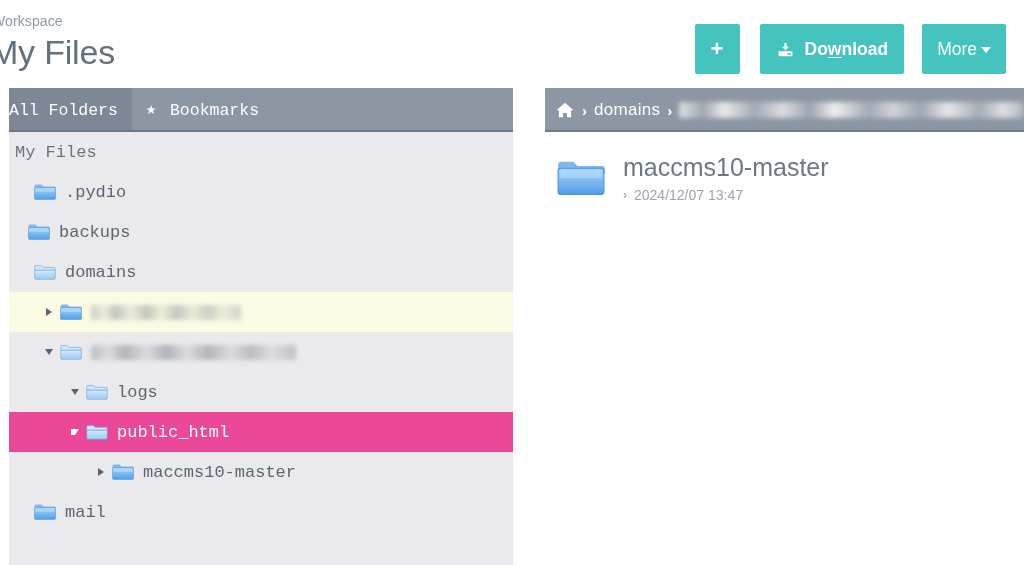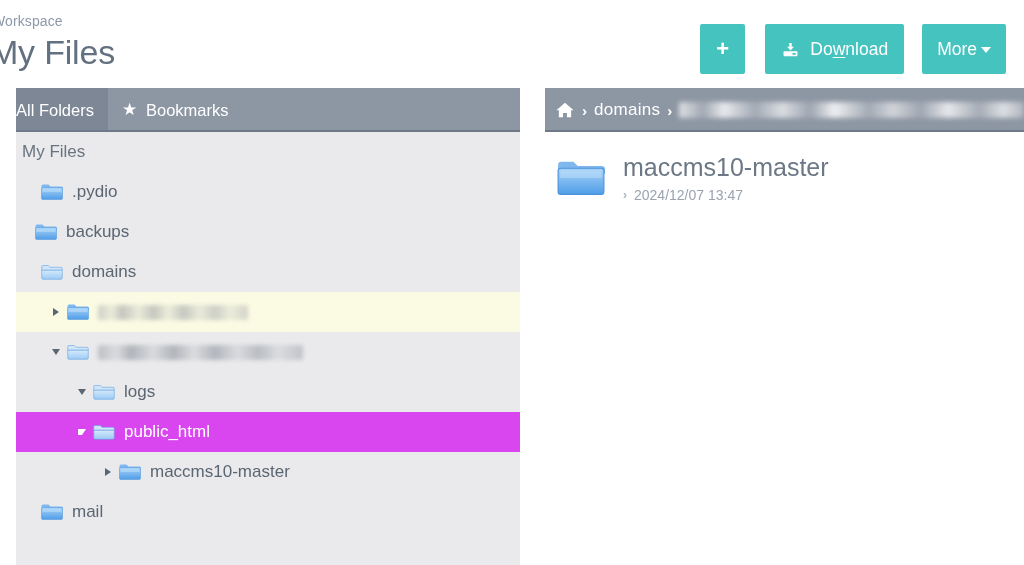--- a/index.html
+++ b/index.html
@@ -41,41 +41,41 @@
   .btn-group { display: flex; }
   .btn {
     background: #45c3bf; color: #ffffff; border: 0;
     height: 50px; display: flex; align-items: center; justify-content: center;
     font-size: 17.5px; font-family: "Liberation Sans", sans-serif;
     cursor: pointer; white-space: nowrap; padding: 0 14px;
     border-radius: 2px;
   }
   .btn-plus { width: 45px; padding: 0; font-size: 22px; font-weight: 700; margin-right: 2px; }
   .btn-send { padding: 0 13px 0 12px; gap: 7px; }
-  .btn-download { padding: 0 16px 0 15px; gap: 9px; }
+  .btn-download { padding: 0 16px 0 15px; gap: 9px; font-weight: bold; }
   .btn-more { padding: 0 15px; gap: 2px; }
   .btn .lbl { display: inline-block; }
   .caret {
     width: 0; height: 0; border-left: 5px solid transparent;
     border-right: 5px solid transparent; border-top: 6px solid #ffffff;
     display: inline-block; margin-left: 2px; position: relative; top: 1px;
   }
   .ico { display: inline-flex; align-items: center; }
   .u { text-decoration: underline; text-underline-offset: 2px; }
 
   
   .panels {
     position: absolute; left: 0; top: 88px; width: 1024px; height: 477px;
     background: #ffffff;
   }
 
   
   .left-panel {
-    position: absolute; left: 16px; top: 0; width: 504px; height: 477px;
-    background: #eaeaec; overflow: hidden;
+    position: absolute; left: 9px; top: 0; width: 504px; height: 477px;
+    background: #eaeaec; overflow: hidden; font-family: Liberation Mono, monospace;
   }
   .tabbar {
     position: relative; height: 44px; width: 538px;
     background: #8d96a3; display: flex; align-items: stretch;
   }
   .tab {
     display: flex; align-items: center; gap: 8px;
     padding: 0 14px; color: #ffffff; font-size: 16.5px;
     cursor: pointer; white-space: nowrap;
   }
@@ -98,21 +98,21 @@
   }
 
   .tree { position: relative; width: 538px; }
   .row {
     position: relative; display: flex; align-items: center;
     height: 40px; cursor: pointer; font-size: 17px; color: #5b6673;
     white-space: nowrap;
   }
   .row.root { height: 40px; padding-left: 6px; color: #6a7480; }
   .row.highlight { background: #fbfae3; }
-  .row.selected { background: #d946ef; color: #ffffff; }
+  .row.selected { background: #ec4899; color: #ffffff; }
   .arrow {
     width: 16px; height: 16px; display: inline-flex;
     align-items: center; justify-content: center; flex: 0 0 16px;
   }
   .arrow i {
     width: 0; height: 0; display: block;
     border-top: 4.5px solid transparent; border-bottom: 4.5px solid transparent;
     border-left: 6px solid #5b6673;
   }
   .arrow.open i {

